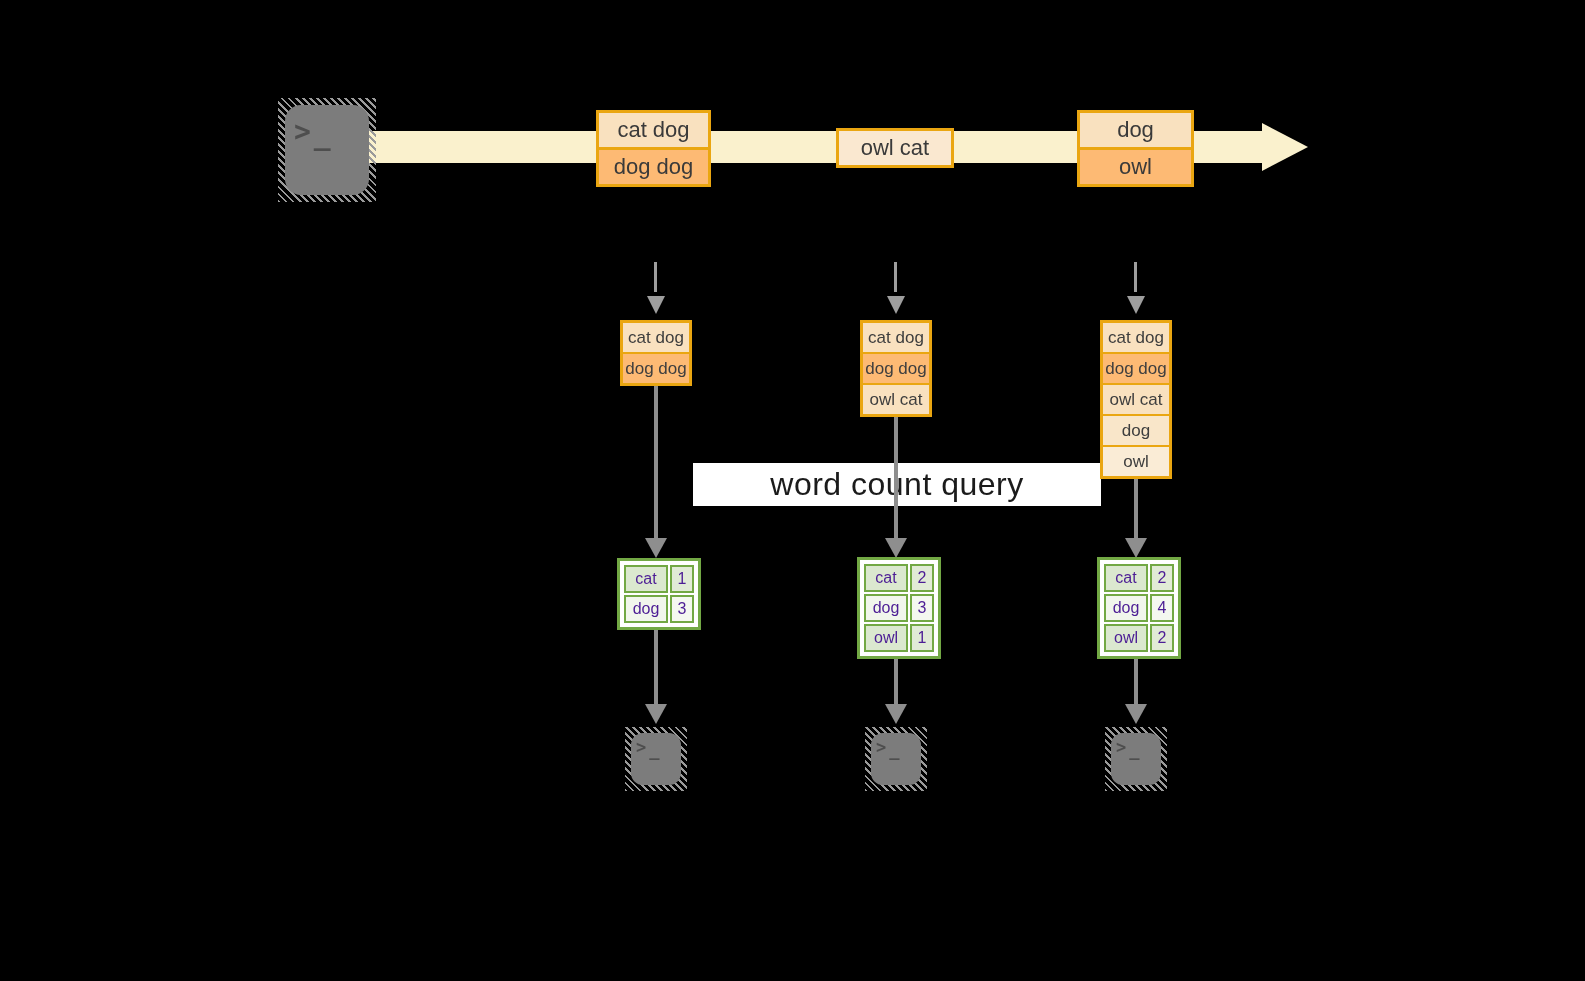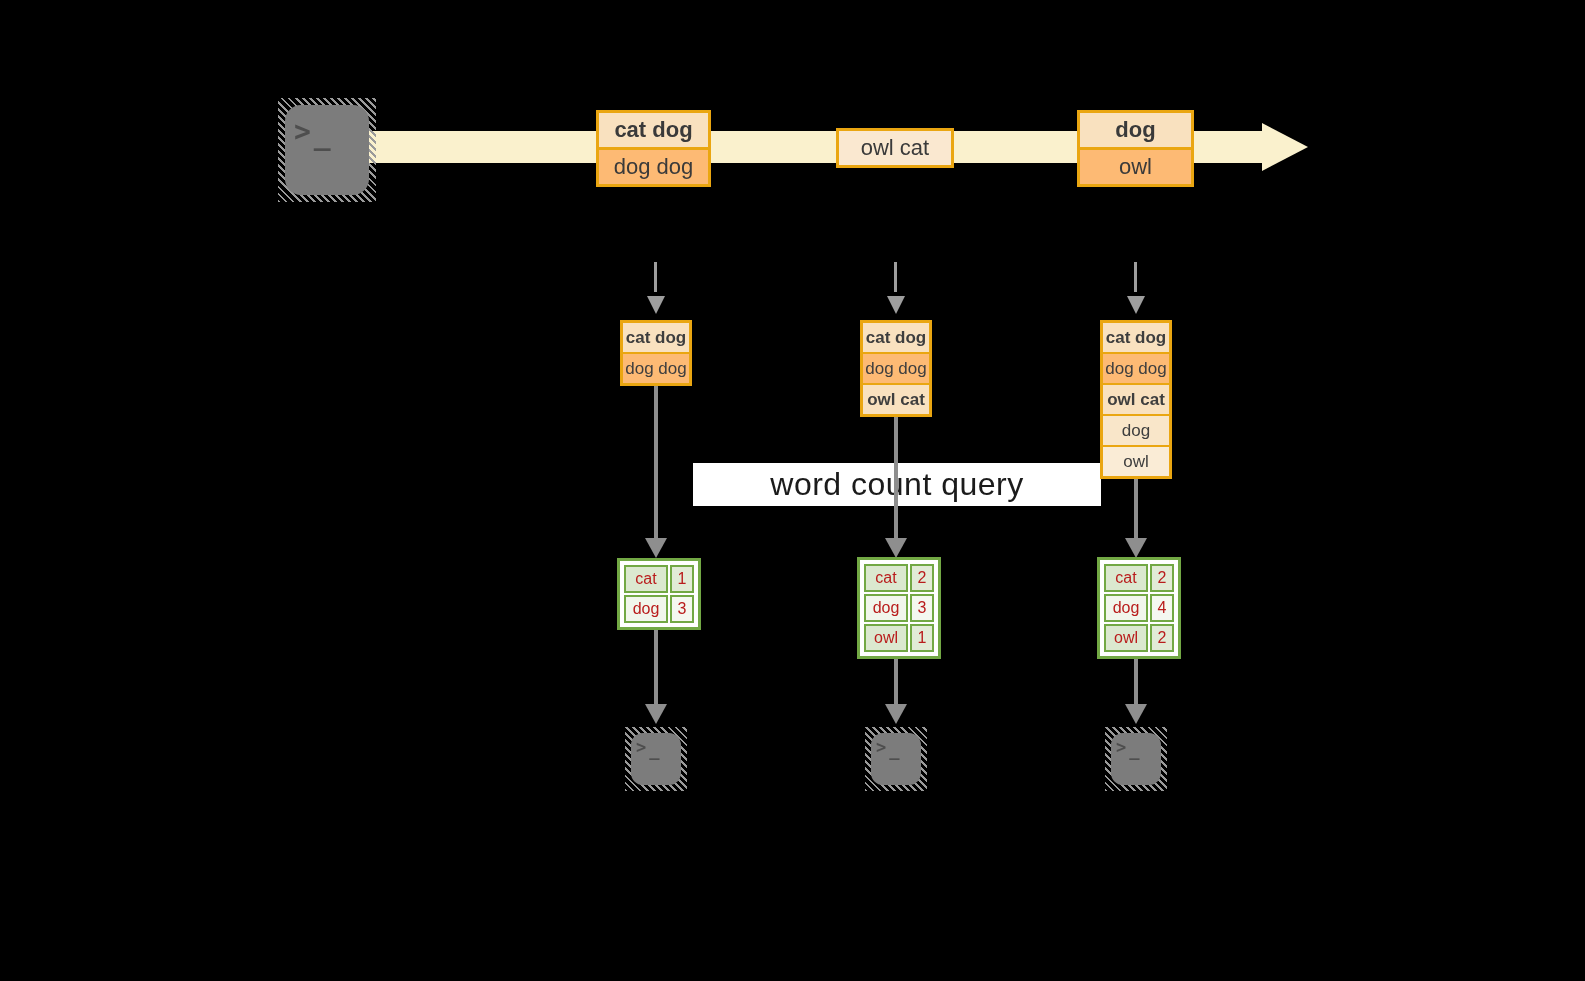--- a/index.html
+++ b/index.html
@@ -17,32 +17,32 @@
   .batch{position:absolute; border:3px solid #EAA611; box-sizing:border-box; z-index:3; background:#FCF2E2;}
   .batch .row{height:34px; display:flex; align-items:center; justify-content:center;
     font-size:22px; color:#3A3A3A;}
   .batch .row + .row{border-top:3px solid #EAA611;}
   
   .state{position:absolute; border:3px solid #EAA611; box-sizing:border-box; width:72px; z-index:3;}
   .state .row{height:29px; display:flex; align-items:center; justify-content:center;
     font-size:17px; color:#3E3E3E;}
   .state .row + .row{border-top:2px solid #EAA611;}
   
-  .f-peach{background:#F9E1BF;font-weight:bold;} .f-cream{background:#fdba74;}
+  .f-peach{background:#F9E1BF;} .f-cream{background:#fdba74;}
   .f-mid{background:#FAE8D0;} .f-mid2{background:#F9E6C9;} .f-mid3{background:#FAECD6;}
   
   .banner{position:absolute; left:693px; top:463px; width:408px; height:43px; background:#FFFFFF;
     z-index:1; display:flex; align-items:center; justify-content:center;
     font-size:32px; font-weight:300; color:#1B1B1B; letter-spacing:0.5px;}
   
   .result{position:absolute; background:#FFFFFF; border:3px solid #72A844; padding:2px;
     box-sizing:content-box; z-index:3;}
   .result table{border-collapse:separate; border-spacing:2px;}
   .result td{border:2px solid #72A844; height:24px; text-align:center; vertical-align:middle;
-    font-size:16px; color:#b91c1c; padding:0;}
+    font-size:16px; color:#4c1d95; padding:0;}
   .result td.w{width:40px;} .result td.n{width:20px;}
   .result tr:nth-child(odd) td.w{background:#DBE8CF;}
   .result tr:nth-child(odd) td.n{background:#E1EBD6;}
   .result tr:nth-child(even) td.w{background:#F1F6EC;}
   .result tr:nth-child(even) td.n{background:#F4F8F0;}
   
   .shaft{position:absolute; width:4px; background:#8E8E8E; z-index:2;}
   .head-down{position:absolute; width:0; height:0; z-index:2;
     border-left:11px solid transparent; border-right:11px solid transparent;
     border-top:20px solid #8E8E8E;}

